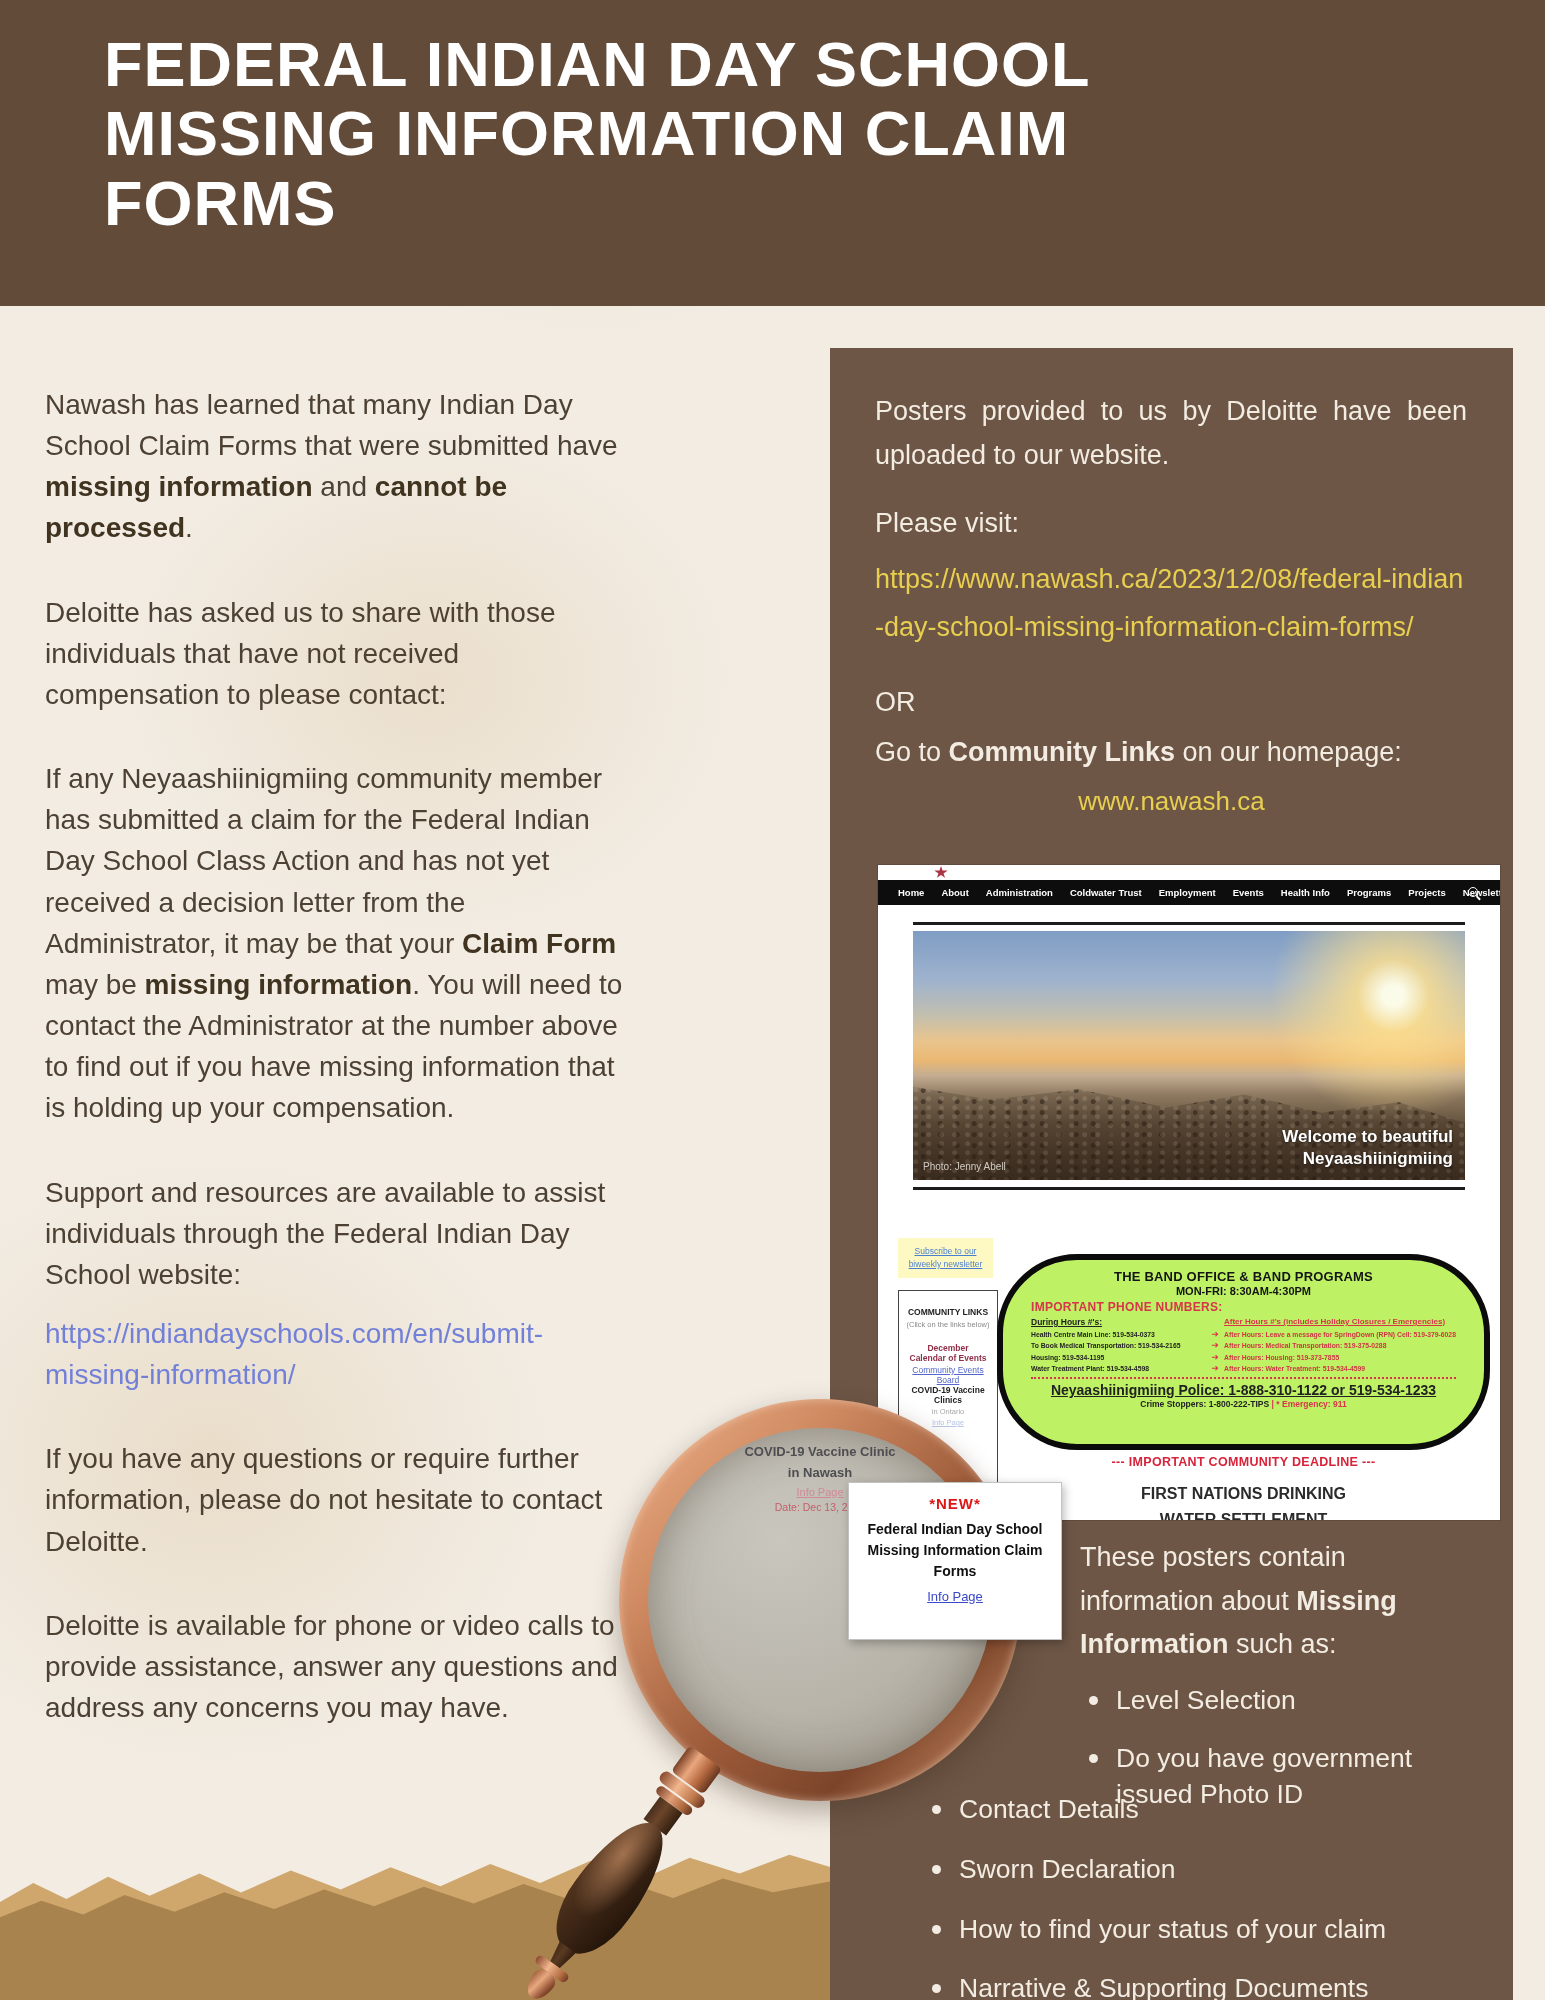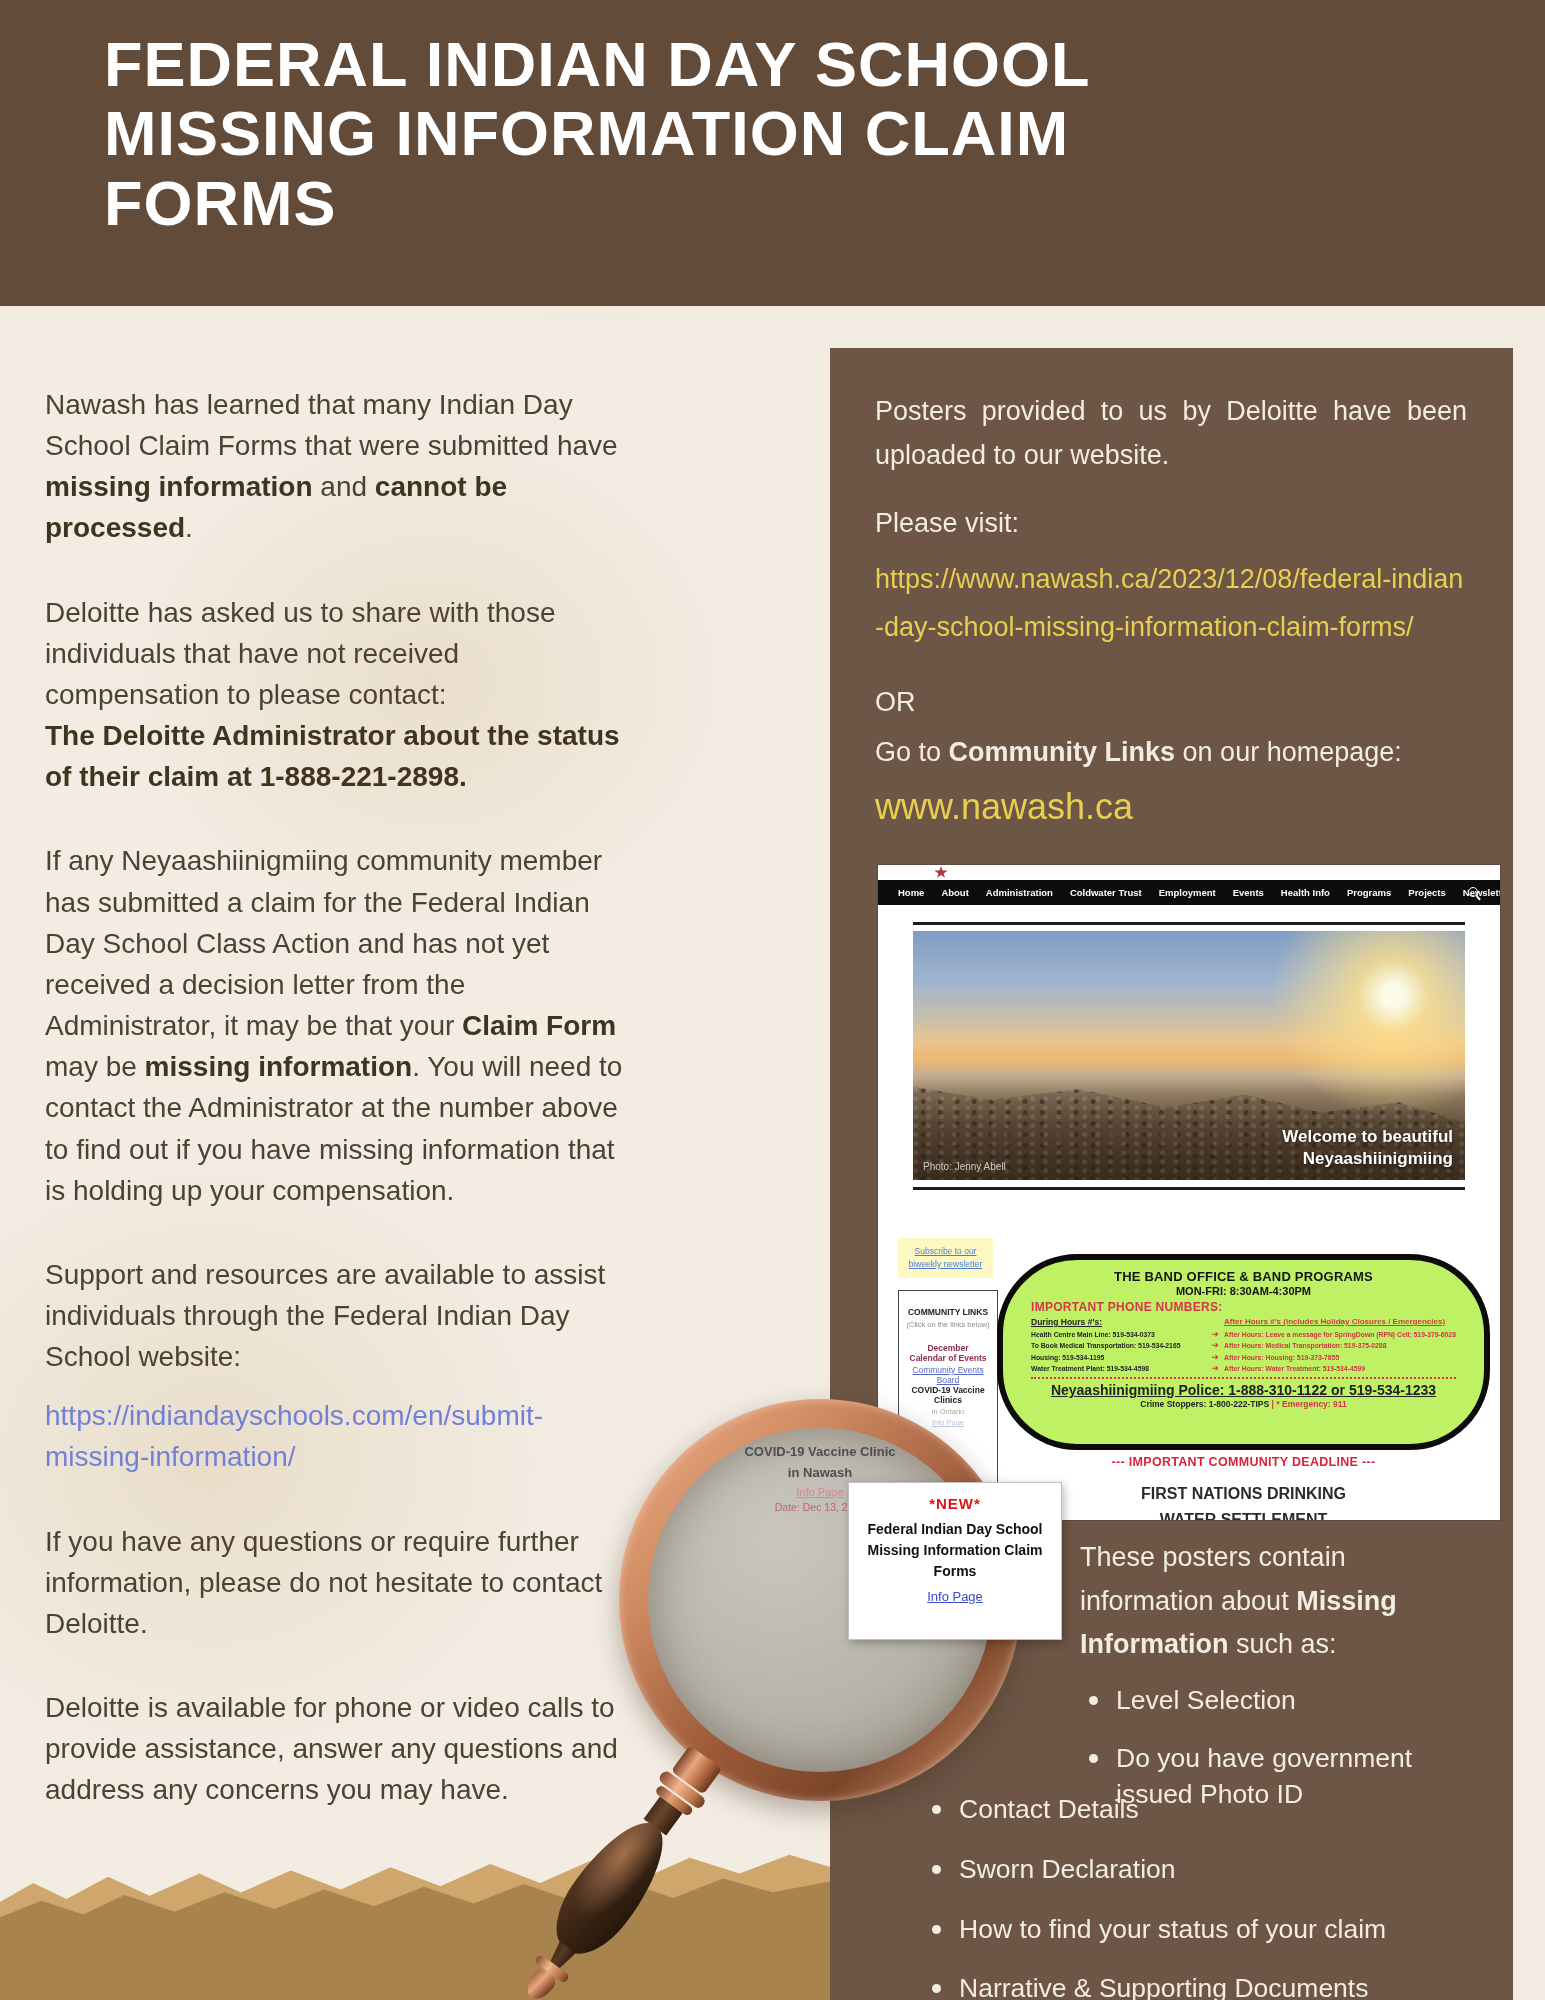--- a/index.html
+++ b/index.html
@@ -29,21 +29,21 @@
     clip-path:polygon(0 40%,5% 28%,10% 38%,15% 24%,21% 36%,27% 22%,33% 34%,39% 20%,45% 32%,51% 18%,57% 30%,63% 16%,69% 28%,75% 14%,81% 26%,87% 12%,93% 22%,100% 14%,100% 100%,0 100%);}
 
   
   .panel{position:absolute;left:830px;top:348px;width:683px;height:1652px;background:#6d5646;color:#f3ece2;z-index:7;}
   .panel-flow{padding:42px 45px 0 45px;}
   .p-posters{margin:0;width:592px;font-size:27px;line-height:1.62;text-align:justify;}
   .p-visit{margin:26px 0 0 0;width:592px;font-size:27px;line-height:1.55;}
   .yellow-link{display:block;margin-top:10px;color:#e9cf4f;word-break:break-all;line-height:1.78;}
   .p-or{margin:36px 0 0 0;font-size:27px;}
   .p-goto{margin:14px 0 0 0;font-size:27px;line-height:1.55;}
-  .yellow-link2{display:block;margin-top:12px;color:#e9cf4f;font-size:36px;}
+  .yellow-link2{display:block;margin-top:12px;color:#e9cf4f;font-size:26px;text-align:center;}
 
   
   .site{position:absolute;left:48px;top:517px;width:622px;height:655px;background:#fff;overflow:hidden;
         box-shadow:0 0 0 1px rgba(0,0,0,.12);}
   .site-logo{position:absolute;left:56px;top:1px;width:14px;height:13px;background:#a83643;
       clip-path:polygon(50% 0,61% 35%,98% 35%,68% 57%,79% 91%,50% 70%,21% 91%,32% 57%,2% 35%,39% 35%);}
   .site-nav{position:absolute;left:0;top:15px;right:0;height:25px;background:#0d0d0d;display:flex;align-items:center;gap:17px;padding:0 20px;box-sizing:border-box;}
   .site-nav span{color:#fff;font-size:9.5px;font-weight:700;white-space:nowrap;}
   .search-icon{width:8px;height:8px;border:1.5px solid #fff;border-radius:50%;position:relative;margin-left:auto;flex:0 0 auto;}
   .search-icon::after{content:'';position:absolute;width:5px;height:1.5px;background:#fff;transform:rotate(45deg);right:-4px;bottom:-2px;}
@@ -157,21 +157,21 @@
   <div class="header">
     <div class="header-title">
         <div>FEDERAL INDIAN DAY SCHOOL</div>
         <div>MISSING INFORMATION CLAIM</div>
         <div>FORMS</div>
       </div>
   </div>
 
   <div class="left-col">
     <p><span>Nawash has learned that many Indian Day School Claim Forms that were submitted have </span><span class="b">missing information</span><span> and </span><span class="b">cannot be processed</span><span>.</span></p>
-    <p><span>Deloitte has asked us to share with those individuals that have not received compensation to please contact:</span><br><span class="b">The Deloitte Administrator about the status of their claim at 1-888-221-2898.</span></p>
+    <p><span>Deloitte has asked us to share with those individuals that have not received compensation to please contact:</span><br></p>
     <p><span>If any Neyaashiinigmiing community member has submitted a claim for the Federal Indian Day School Class Action and has not yet received a decision letter from the Administrator, it may be that your </span><span class="b">Claim Form</span><span> may be </span><span class="b">missing information</span><span>. You will need to contact the Administrator at the number above to find out if you have missing information that is holding up your compensation.</span></p>
     <p style="margin-bottom:18px"><span>Support and resources are available to assist individuals through the Federal Indian Day School website:</span></p>
     <p><span class="link-blue">https://indiandayschools.com/en/submit-missing-information/</span></p>
     <p><span>If you have any questions or require further information, please do not hesitate to contact Deloitte.</span></p>
     <p><span>Deloitte is available for phone or video calls to provide assistance, answer any questions and address any concerns you may have.</span></p>
   </div>
 
   <div class="torn-light"></div>
   <div class="torn-dark"></div>
 

